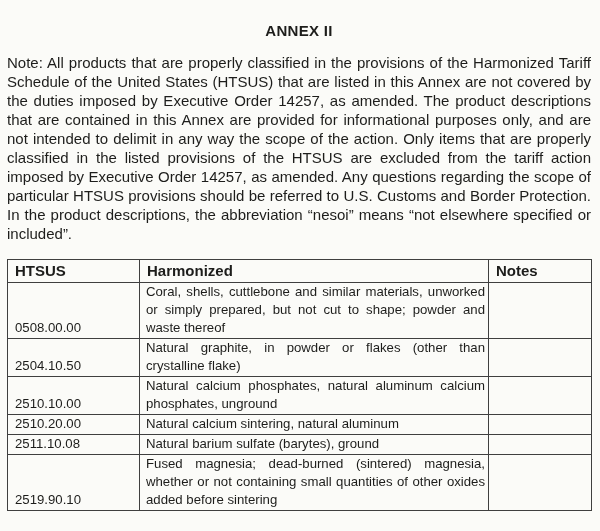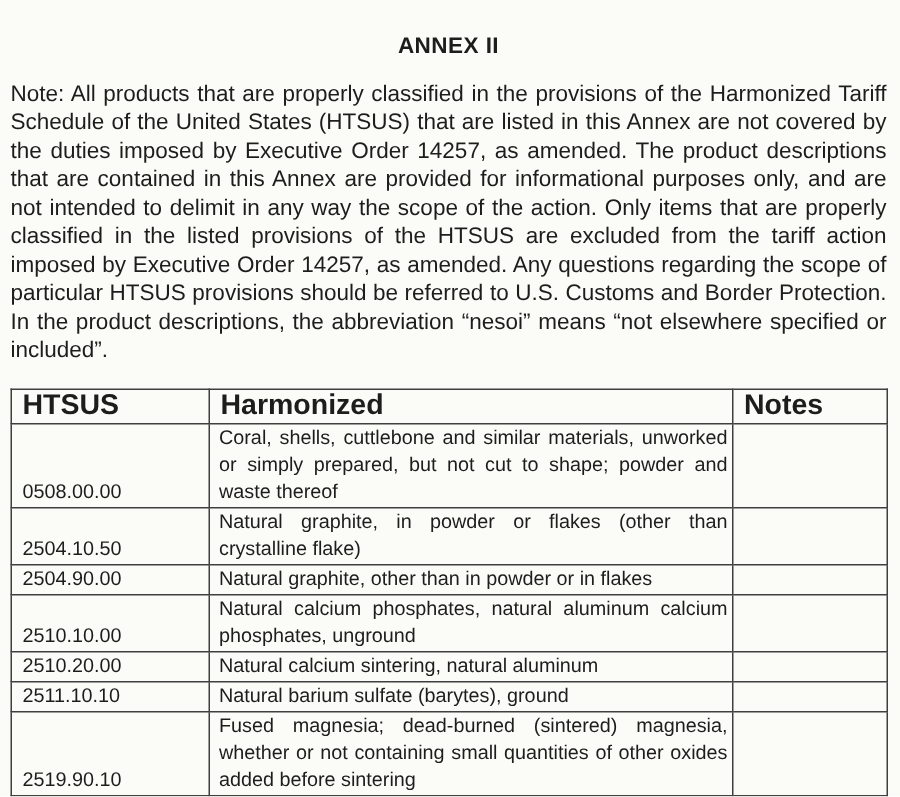--- a/index.html
+++ b/index.html
@@ -38,21 +38,21 @@
     width: 584px;
     font-size: 13.2px;
     line-height: 18px;
   }
   table.htsus th, table.htsus td {
     border: 1px solid var(--border);
     overflow: hidden;
   }
   table.htsus th {
     text-align: left;
-    font-size: 19px;
+    font-size: 15px;
     font-weight: bold;
     padding: 2px 4px 2px 7px;
   }
   td.c1 { vertical-align: bottom; padding: 0 2px 1px 7px; }
   td.c2 { vertical-align: top;    padding: 0 3px 1px 6px; text-align: justify; }
   td.c3 { vertical-align: bottom; padding: 0 2px 1px 7px; }
 </style>
 </head>
 <body>
 
@@ -80,36 +80,31 @@
         <td class="c1">0508.00.00</td>
         <td class="c2">Coral, shells, cuttlebone and similar materials, unworked or simply prepared, but not cut to shape; powder and waste thereof</td>
         <td class="c3"></td>
       </tr>
       <tr>
         <td class="c1">2504.10.50</td>
         <td class="c2">Natural graphite, in powder or flakes (other than crystalline flake)</td>
         <td class="c3"></td>
       </tr>
       <tr>
-        <td class="c1">2504.90.00</td>
-        <td class="c2">Natural graphite, other than in powder or in flakes</td>
-        <td class="c3"></td>
-      </tr>
-      <tr>
         <td class="c1">2510.10.00</td>
         <td class="c2">Natural calcium phosphates, natural aluminum calcium phosphates, unground</td>
         <td class="c3"></td>
       </tr>
       <tr>
         <td class="c1">2510.20.00</td>
         <td class="c2">Natural calcium sintering, natural aluminum</td>
         <td class="c3"></td>
       </tr>
       <tr>
-        <td class="c1">2511.10.10</td>
+        <td class="c1">2511.10.08</td>
         <td class="c2">Natural barium sulfate (barytes), ground</td>
         <td class="c3"></td>
       </tr>
       <tr>
         <td class="c1">2519.90.10</td>
         <td class="c2">Fused magnesia; dead-burned (sintered) magnesia, whether or not containing small quantities of other oxides added before sintering</td>
         <td class="c3"></td>
       </tr>
     </tbody>
   </table>

